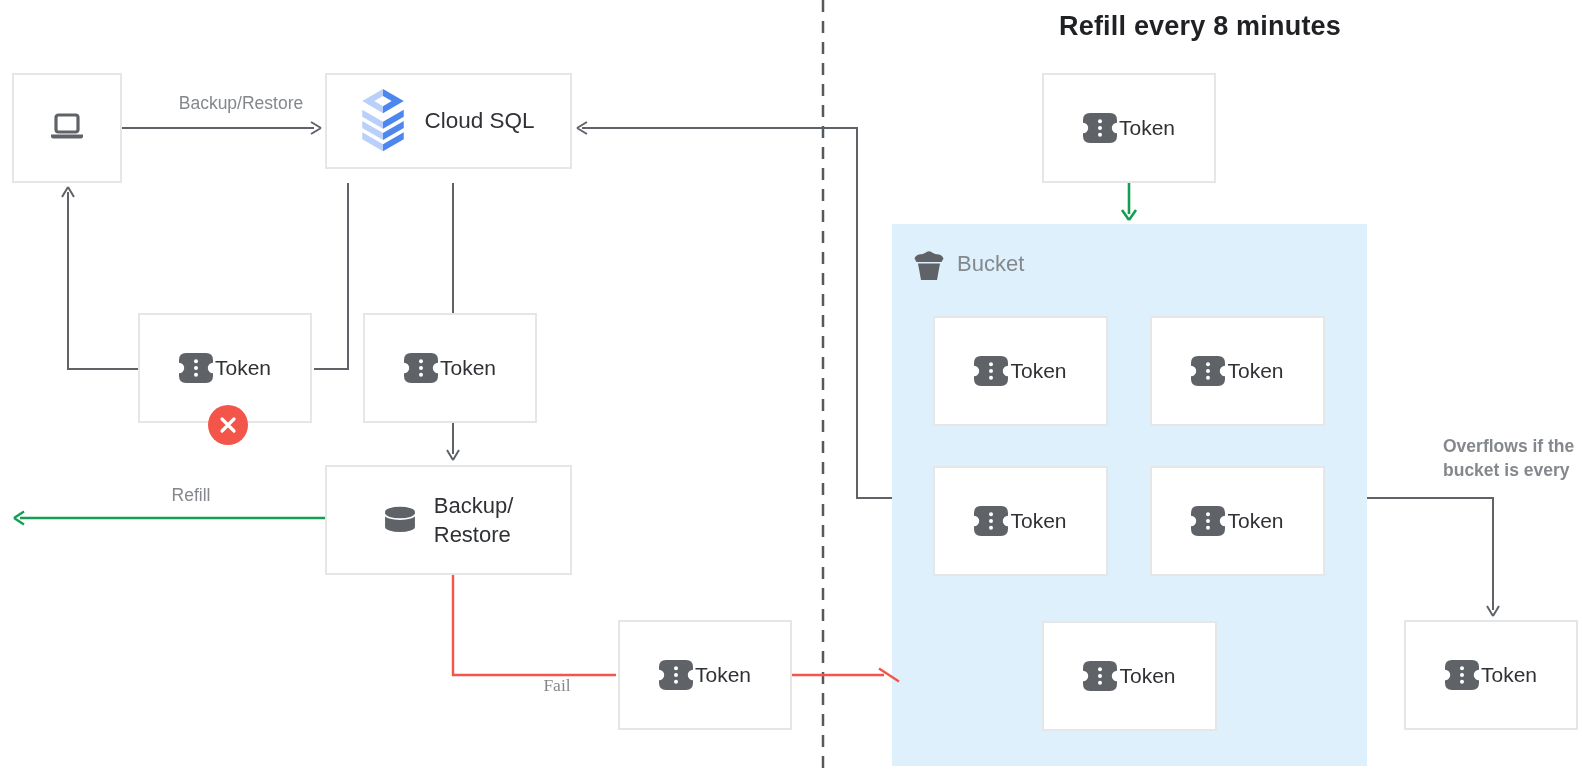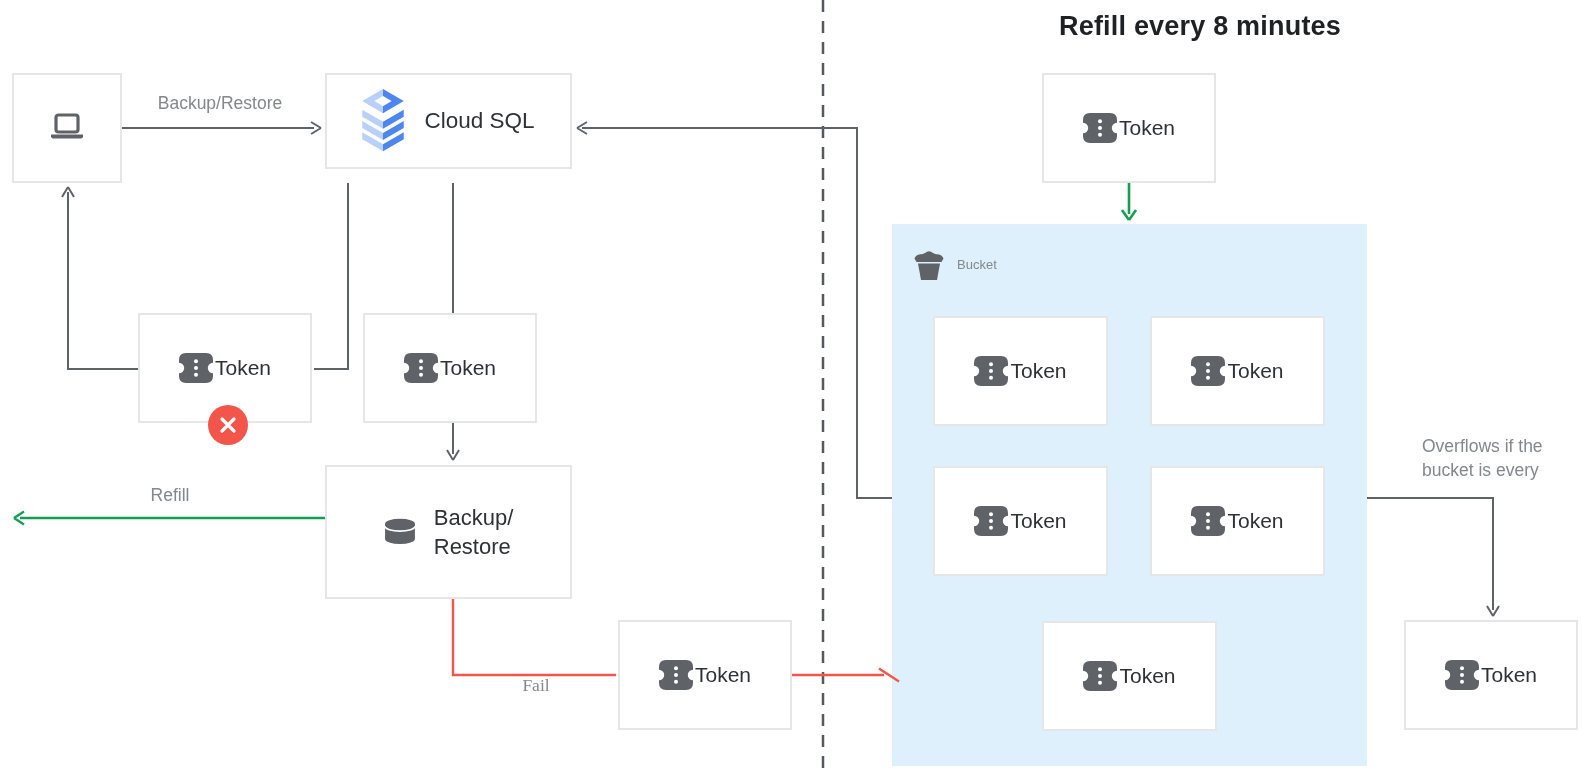--- a/index.html
+++ b/index.html
@@ -7,37 +7,37 @@
     position:relative;width:1582px;height:774px;background:#ffffff;
     font-family:"Liberation Sans",sans-serif;overflow:hidden;
   }
   .layer{position:absolute;left:0;top:0;z-index:2;}
   .bucket{
     position:absolute;left:892px;top:224px;width:475px;height:542px;
     background:#ddf0fc;z-index:1;
   }
   .bucket-head{
     position:absolute;left:20px;top:24px;display:flex;align-items:center;gap:11px;
-    color:#84888c;font-size:13px;
+    color:#84888c;font-size:22px;
   }
   .node{
     position:absolute;background:#fff;border:2px solid #e4e6e8;box-sizing:border-box;
     display:flex;align-items:center;justify-content:center;gap:2px;z-index:3;
   }
   .node-label{font-size:21px;color:#2f3134;white-space:nowrap;}
   .two-line{font-size:22px;line-height:29px;color:#2f3134;}
-  .sub-label{position:absolute;font-size:17.5px;color:#84888c;z-index:3;white-space:nowrap;}
+  .sub-label{position:absolute;font-size:17.5px;color:#84888c;z-index:3;white-space:nowrap;margin-left:21px;}
   .centered{text-align:center;}
   .title{
     position:absolute;left:1015px;top:11px;width:370px;text-align:center;
     font-size:27px;font-weight:bold;color:#1f2124;z-index:3;letter-spacing:.2px;
   }
   .badge{position:absolute;left:68px;top:90px;width:40px;height:40px;z-index:5;}
   .tok-ic{width:34px;height:30px;flex:0 0 auto;}
-  .overflow-note{line-height:24px;}
+  .overflow-note{line-height:24px;font-weight:bold;}
 </style>
 </head>
 <body>
 
 <div class="stage">
 
   <svg width="0" height="0" style="position:absolute" aria-hidden="true">
     <defs>
       <symbol id="icon-token" viewBox="0 0 34 30">
         <path fill-rule="evenodd" fill="#5f6368" d="M7 0 H27 Q34 0 34 7 V23 Q34 30 27 30 H7 Q0 30 0 23 V7 Q0 0 7 0 Z M-5.2 15 a5.2 5.2 0 1 0 10.4 0 a5.2 5.2 0 1 0 -10.4 0 Z M28.8 15 a5.2 5.2 0 1 0 10.4 0 a5.2 5.2 0 1 0 -10.4 0 Z"></path>
@@ -141,21 +141,21 @@
     </svg>
   </div>
 
   <div class="node" style="left:363px;top:313px;width:174px;height:110px;">
     <svg class="tok-ic">
         <use href="#icon-token"></use>
       </svg>
     <span class="node-label">Token</span>
   </div>
 
-  <div class="node" style="left:325px;top:465px;width:247px;height:134px;gap:18px;">
+  <div class="node" style="left:325px;top:465px;width:247px;height:110px;gap:18px;">
     <svg width="32" height="28">
         <use href="#icon-db"></use>
       </svg>
     <span class="two-line">
       <span style="display:block">Backup/</span>
       <span style="display:block">Restore</span>
     </span>
   </div>
 
   <div class="node" style="left:618px;top:620px;width:174px;height:110px;">

